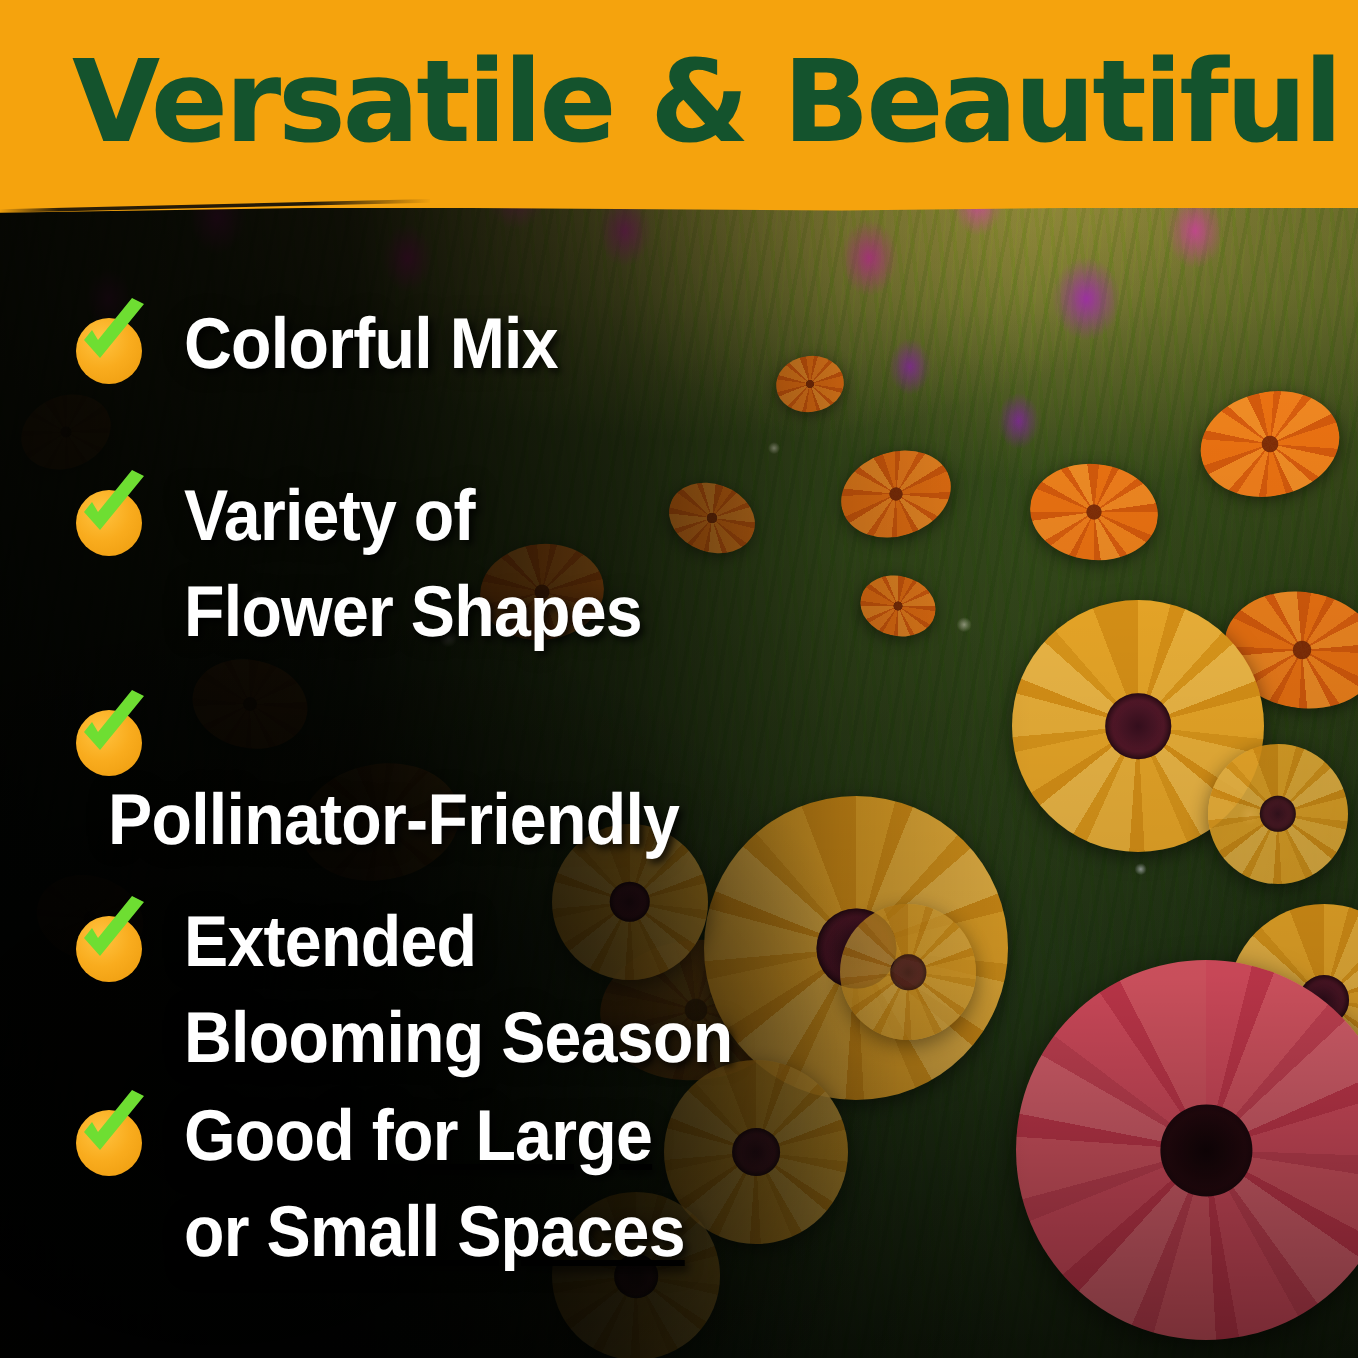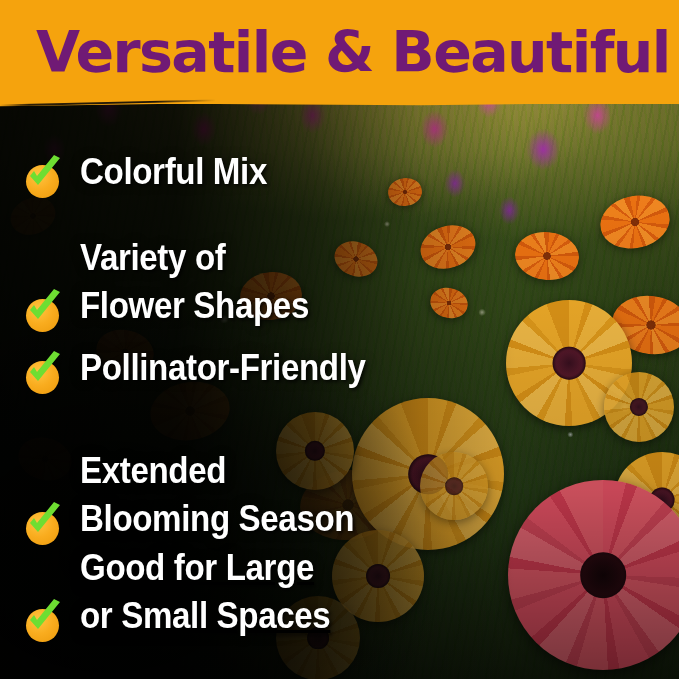--- a/index.html
+++ b/index.html
@@ -185,21 +185,21 @@
     width: 215px; height: 9px;
     z-index: 7;
     background: linear-gradient(100deg, rgba(22,16,6,0) 0%, rgba(22,16,6,.9) 14%, rgba(22,16,6,.95) 72%, rgba(22,16,6,0) 100%);
     clip-path: polygon(0 62%, 100% 6%, 100% 26%, 0 82%);
   }
   .headline {
     position: absolute;
     left: 36px; top: 50%;
     transform: translateY(-50%);
     margin: 0;
-    color: #701a75;
+    color: #14532d;
     font-size: 57px;
     font-weight: 700;
     letter-spacing: -1.6px;
     line-height: 1;
     white-space: nowrap;
     font-family: "DejaVu Sans", sans-serif;
   }
 
   
   .benefits {
@@ -207,26 +207,26 @@
     left: 0; top: 104px;
     width: 679px; height: 575px;
     z-index: 5;
     margin: 0;
     padding: 0;
     list-style: none;
   }
   .benefit {
     position: absolute;
     display: flex;
-    align-items: flex-end;
-    left: 24px;
+    align-items: flex-start;
+    left: 36px;
   }
   .b0 { top: 44px; }
   .b1 { top: 130px; }
-  .b2 { top: 240px; }
+  .b2 { top: 240px; flex-direction: column; }
   .b3 { top: 327px; margin-top: 16px; }
   .b4 { top: 440px; text-decoration: underline; }
 
   .check-badge {
     position: relative;
     width: 38px; height: 38px;
     flex: 0 0 38px;
     margin-top: 4px;
   }
   .check-disc {

